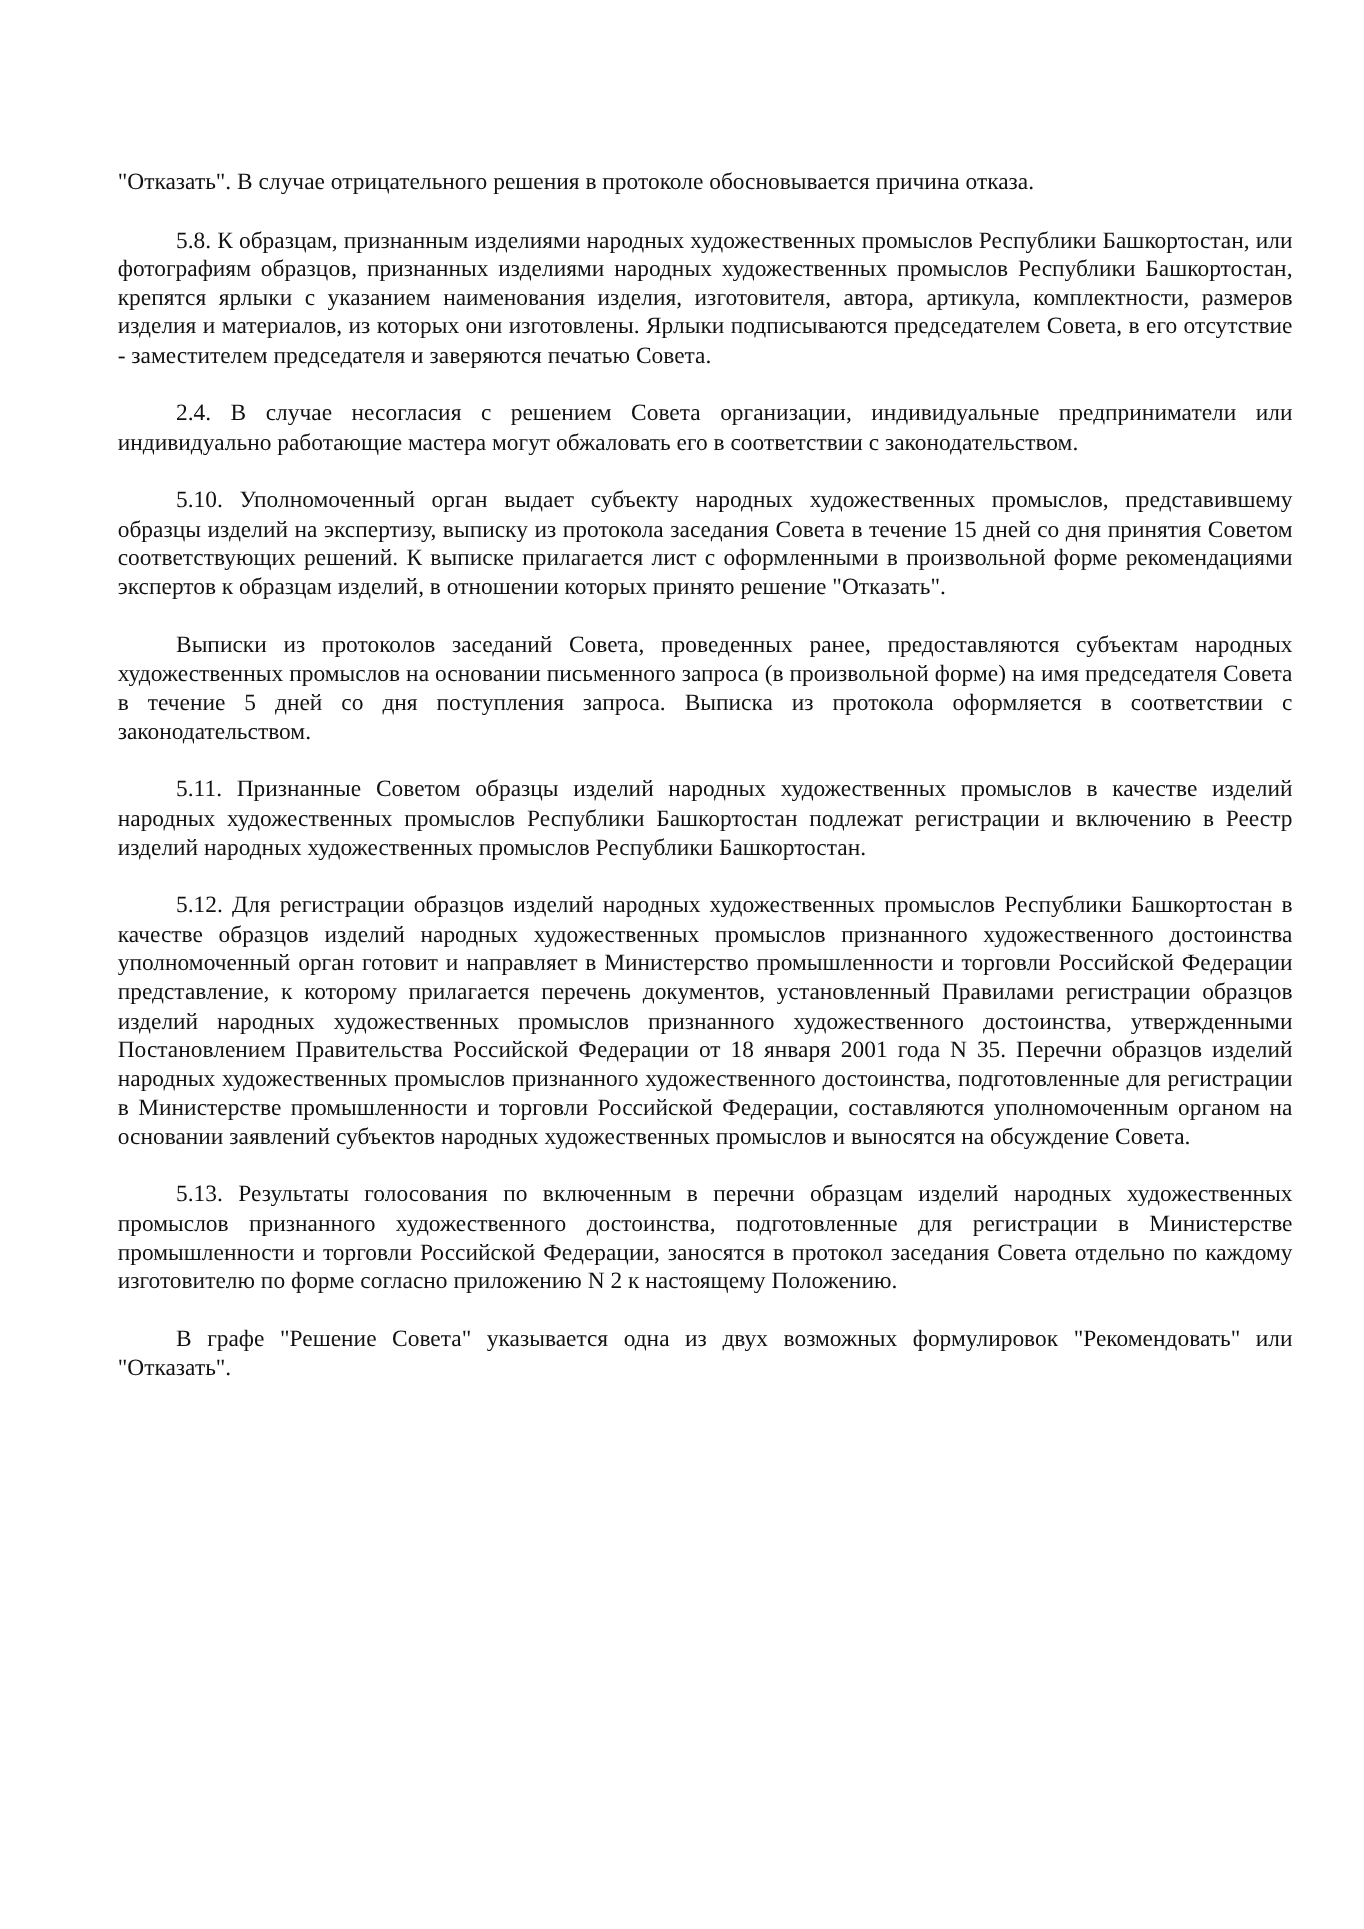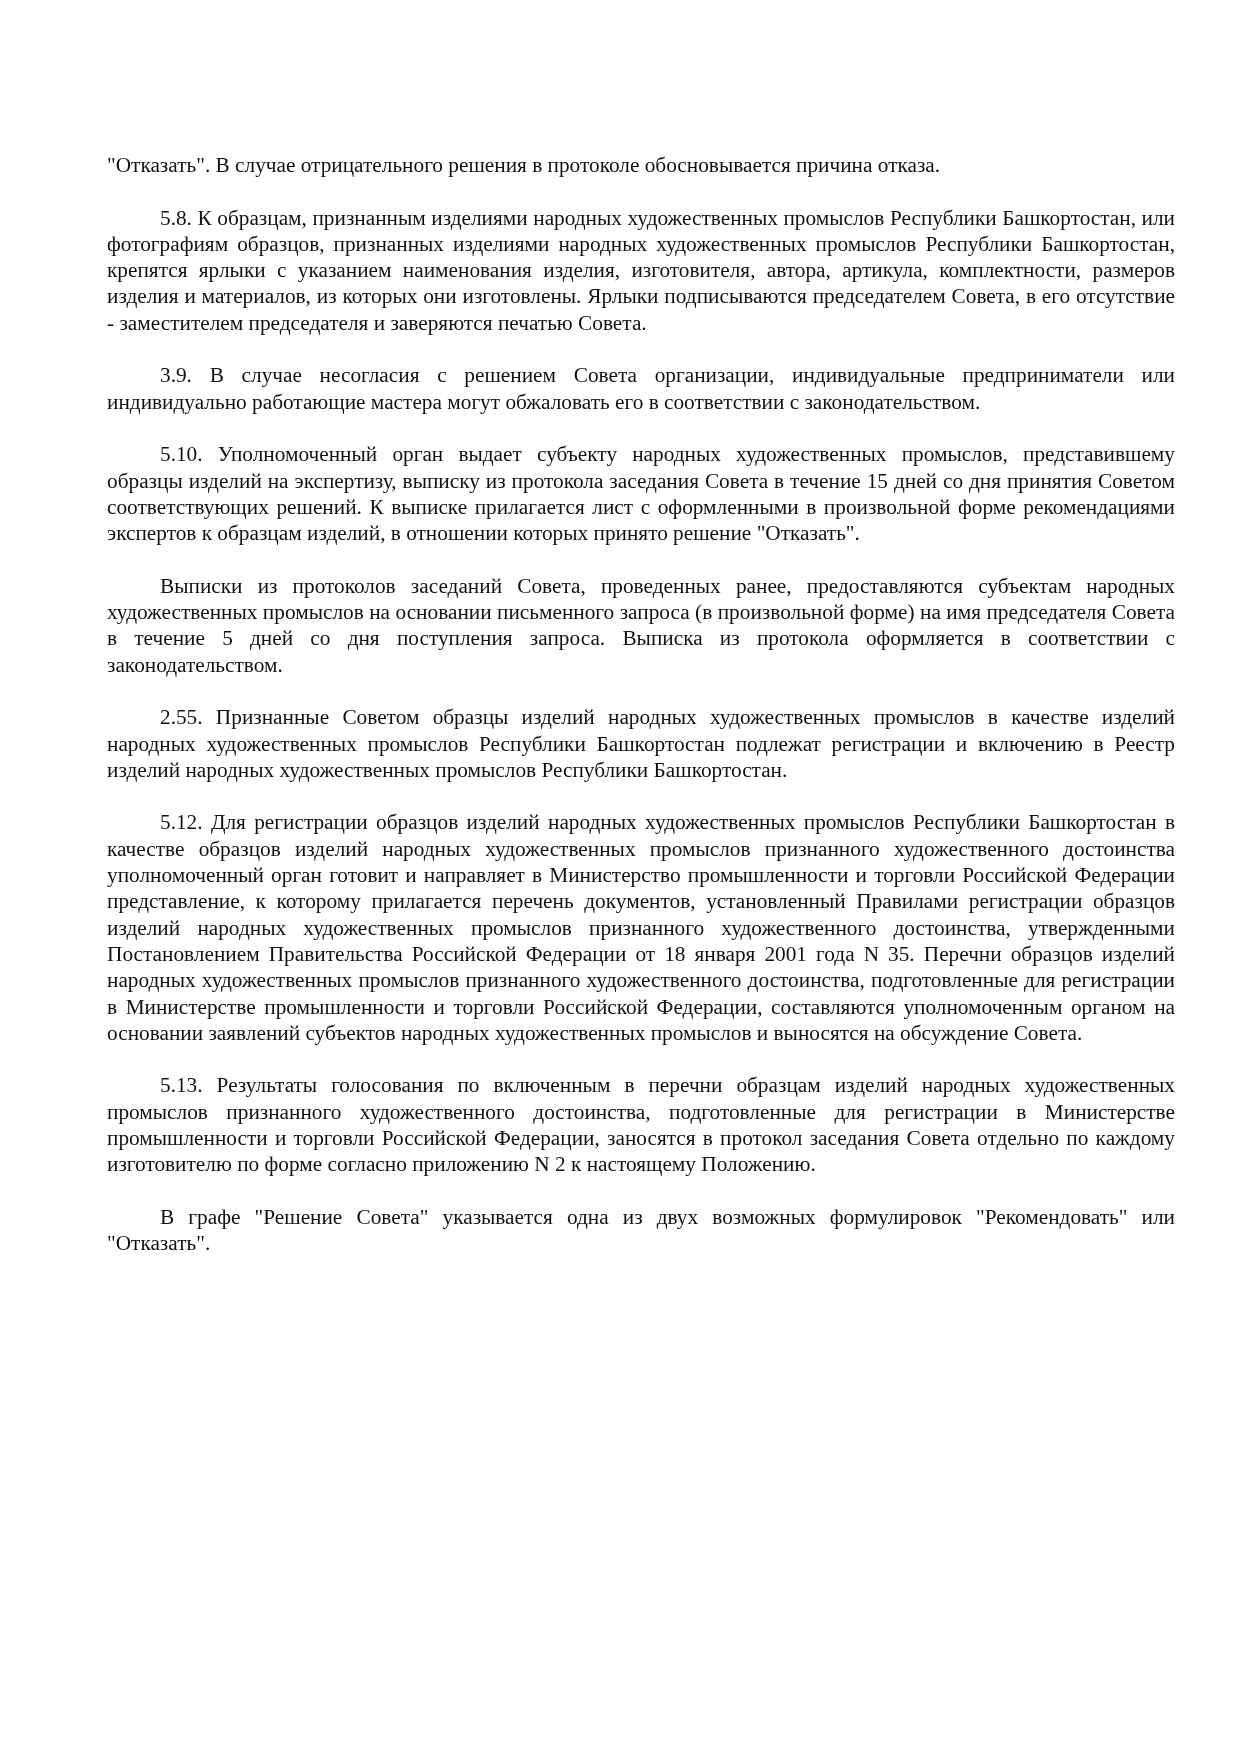--- a/index.html
+++ b/index.html
@@ -21,20 +21,20 @@
   }
   .page p.noindent { text-indent: 0; }
   .page p.lastline-justify { text-align-last: justify; }
 </style>
 </head>
 <body>
 
 <div class="page">
   <p class="noindent">"Отказать". В случае отрицательного решения в протоколе обосновывается причина отказа.</p>
   <p>5.8. К образцам, признанным изделиями народных художественных промыслов Республики Башкортостан, или фотографиям образцов, признанных изделиями народных художественных промыслов Республики Башкортостан, крепятся ярлыки с указанием наименования изделия, изготовителя, автора, артикула, комплектности, размеров изделия и материалов, из которых они изготовлены. Ярлыки подписываются председателем Совета, в его отсутствие - заместителем председателя и заверяются печатью Совета.</p>
-  <p>3.9. В случае несогласия с решением Совета организации, индивидуальные предприниматели или индивидуально работающие мастера могут обжаловать его в соответствии с законодательством.</p>
+  <p>2.4. В случае несогласия с решением Совета организации, индивидуальные предприниматели или индивидуально работающие мастера могут обжаловать его в соответствии с законодательством.</p>
   <p>5.10. Уполномоченный орган выдает субъекту народных художественных промыслов, представившему образцы изделий на экспертизу, выписку из протокола заседания Совета в течение 15 дней со дня принятия Советом соответствующих решений. К выписке прилагается лист с оформленными в произвольной форме рекомендациями экспертов к образцам изделий, в отношении которых принято решение "Отказать".</p>
   <p>Выписки из протоколов заседаний Совета, проведенных ранее, предоставляются субъектам народных художественных промыслов на основании письменного запроса (в произвольной форме) на имя председателя Совета в течение 5 дней со дня поступления запроса. Выписка из протокола оформляется в соответствии с законодательством.</p>
-  <p>2.55. Признанные Советом образцы изделий народных художественных промыслов в качестве изделий народных художественных промыслов Республики Башкортостан подлежат регистрации и включению в Реестр изделий народных художественных промыслов Республики Башкортостан.</p>
+  <p>5.11. Признанные Советом образцы изделий народных художественных промыслов в качестве изделий народных художественных промыслов Республики Башкортостан подлежат регистрации и включению в Реестр изделий народных художественных промыслов Республики Башкортостан.</p>
   <p>5.12. Для регистрации образцов изделий народных художественных промыслов Республики Башкортостан в качестве образцов изделий народных художественных промыслов признанного художественного достоинства уполномоченный орган готовит и направляет в Министерство промышленности и торговли Российской Федерации представление, к которому прилагается перечень документов, установленный Правилами регистрации образцов изделий народных художественных промыслов признанного художественного достоинства, утвержденными Постановлением Правительства Российской Федерации от 18 января 2001 года N 35. Перечни образцов изделий народных художественных промыслов признанного художественного достоинства, подготовленные для регистрации в Министерстве промышленности и торговли Российской Федерации, составляются уполномоченным органом на основании заявлений субъектов народных художественных промыслов и выносятся на обсуждение Совета.</p>
   <p>5.13. Результаты голосования по включенным в перечни образцам изделий народных художественных промыслов признанного художественного достоинства, подготовленные для регистрации в Министерстве промышленности и торговли Российской Федерации, заносятся в протокол заседания Совета отдельно по каждому изготовителю по форме согласно приложению N 2 к настоящему Положению.</p>
   <p>В графе "Решение Совета" указывается одна из двух возможных формулировок "Рекомендовать" или "Отказать".</p>
 </div>
 
 </body></html>

